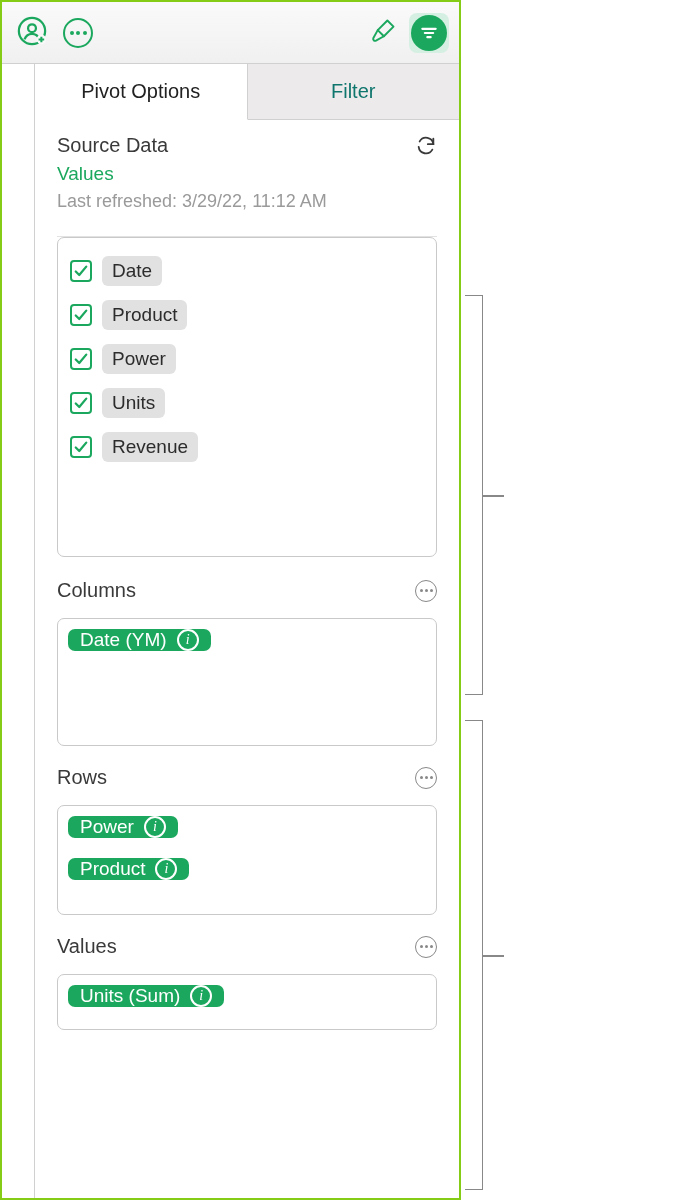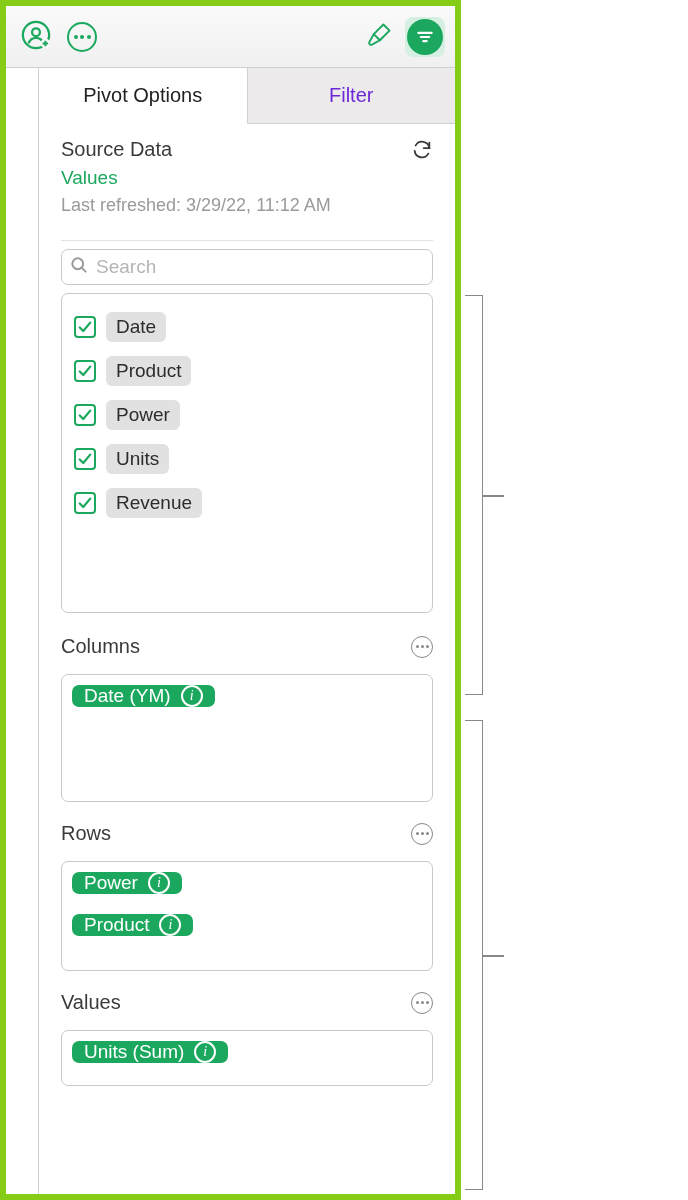--- a/index.html
+++ b/index.html
@@ -6,21 +6,21 @@
     body {
       font-family: -apple-system, BlinkMacSystemFont, "Segoe UI", Helvetica, Arial, sans-serif;
       background: #fff;
       width: 688px;
       height: 1200px;
       position: relative;
     }
     .app {
       width: 461px;
       height: 1200px;
-      border: 6px solid #84cc16;
+      border: 2px solid #84cc16;
       background: #fff;
       position: relative;
       overflow: hidden;
     }
     
     .toolbar {
       height: 62px;
       background: linear-gradient(#fafafa, #f0f0f0);
       border-bottom: 1px solid #d0d0d0;
       display: flex;
@@ -75,21 +75,21 @@
     .tabs {
       display: flex;
       height: 56px;
       border-bottom: 1px solid #d0d0d0;
       background: #eceaea;
     }
     .tab {
       flex: 1;
       display: flex; align-items: center; justify-content: center;
       font-size: 20px;
-      color: #6d28d9;
+      color: #0f766e;
       cursor: pointer;
       border-right: 1px solid #d0d0d0;
     }
     .tab:last-child { border-right: none; }
     .tab.active {
       background: #fff;
       color: #222;
       font-weight: 500;
       border-bottom: 1px solid #fff;
       margin-bottom: -1px;
@@ -264,29 +264,20 @@
             <path d="M4 13a8 8 0 0 0 14.9 3M20 10A8 8 0 0 0 5.1 7"></path>
           </svg>
         </div>
       </div>
       <div class="source-link">Values</div>
       <div class="last-refresh">Last refreshed: 3/29/22, 11:12 AM</div>
     </div>
 
     <div class="divider"></div>
 
-    <div class="search-wrap">
-      <span class="search-icon">
-        <svg viewBox="0 0 24 24" fill="none" stroke="#9a9a9a" stroke-width="2.4" stroke-linecap="round">
-          <circle cx="10.5" cy="10.5" r="6.5"></circle>
-            <path d="M20 20l-4.5-4.5"></path>
-        </svg>
-      </span>
-      <input class="search-input" placeholder="Search" style="">
-    </div>
     <div class="fields-box">
       <div class="field-row">
         <div class="chk">
           <svg viewBox="0 0 16 16" fill="none" stroke="#1ba85e" stroke-width="2.6" stroke-linecap="round" stroke-linejoin="round">
               <path d="M2 8.5l4 4L14 3"></path>
             </svg>
         </div>
         <span class="pill-grey">Date</span>
       </div>
       <div class="field-row">

